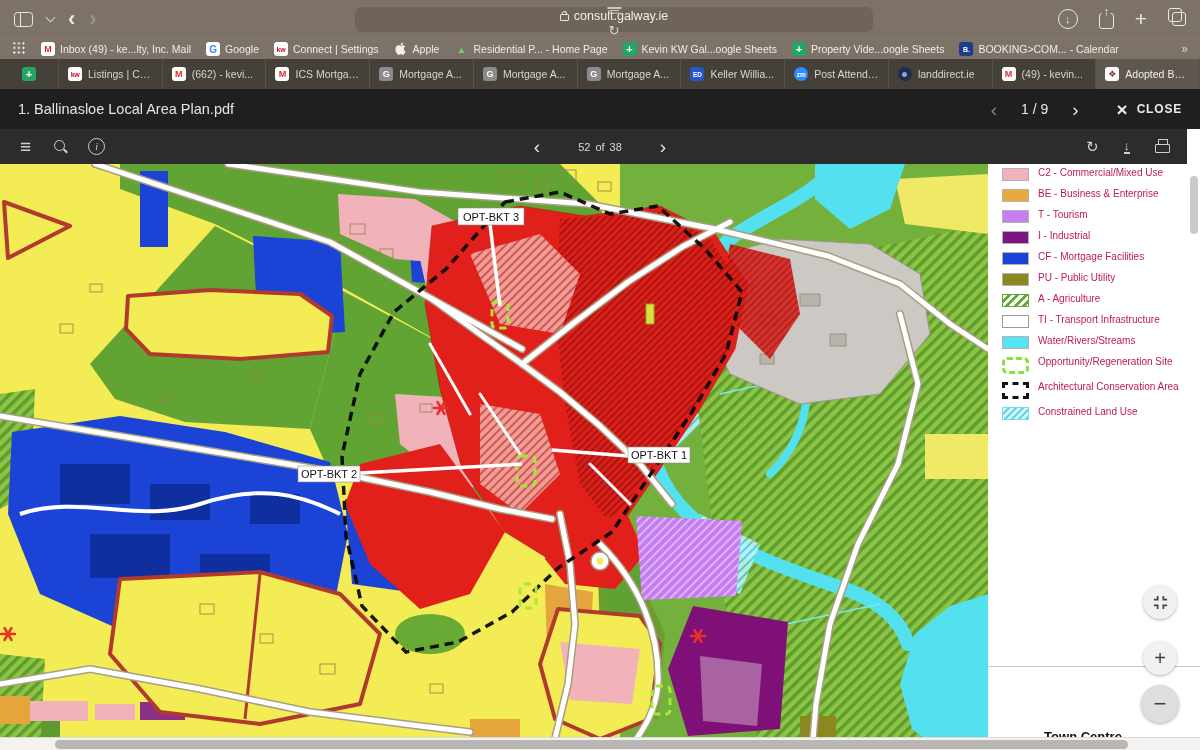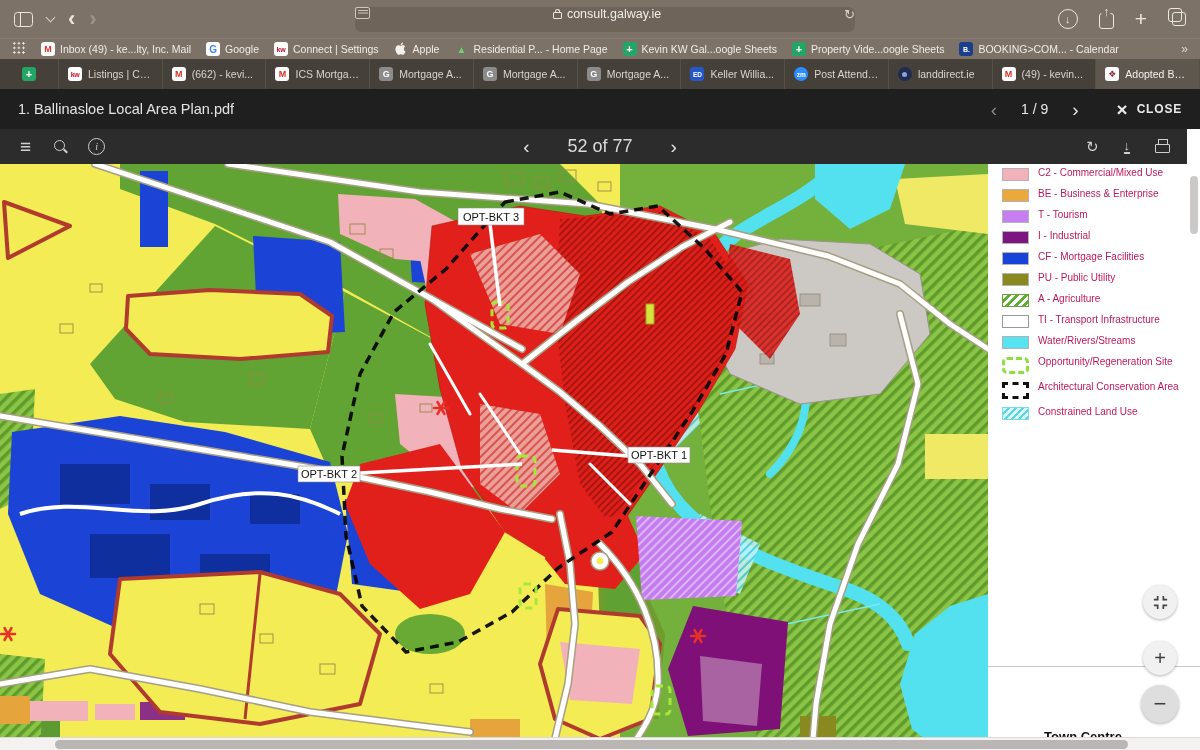--- a/index.html
+++ b/index.html
@@ -7,21 +7,21 @@
           font-family:"Liberation Sans","DejaVu Sans",sans-serif;-webkit-font-smoothing:antialiased;}
   
   .chrome{position:relative;height:38px;background:#7c7268;}
   .nav-left{position:absolute;left:14px;top:0;height:38px;display:flex;align-items:center;gap:14px;color:#ece7e1;}
   .sb{display:inline-block;width:17px;height:13px;border:1.6px solid #ece7e1;border-radius:3.5px;position:relative;}
   .sb span{position:absolute;left:4.5px;top:0;bottom:0;width:1.6px;background:#ece7e1;}
   .chs{display:inline-block;width:6px;height:6px;border-right:1.7px solid #d6d0c9;border-bottom:1.7px solid #d6d0c9;transform:rotate(45deg);margin-top:-4px;}
   .navarrow{font-size:22px;line-height:38px;font-weight:bold;}
   .navarrow.dim{color:#9d948a;}
   .urlbar{position:absolute;left:355px;top:7px;width:500px;height:25px;background:#6e6459;border-radius:7px;
-          display:flex;align-items:flex-start;padding:0 0;color:#f1eeea;font-size:12.5px;}
+          display:flex;align-items:center;padding:0 9px;color:#f1eeea;font-size:12.5px;flex-direction:column;}
   .reader{width:13px;height:10px;border:1.4px solid #cfc8c0;border-radius:2px;position:relative;}
   .reader:after{content:"";position:absolute;left:1.5px;right:1.5px;top:1.5px;height:1.2px;background:#cfc8c0;box-shadow:0 2.5px 0 #cfc8c0;}
   .url-center{flex:1;display:flex;justify-content:center;align-items:center;gap:5px;}
   .lk{display:inline-block;width:7px;height:5.5px;border:1.3px solid #e8e4df;border-radius:1px;position:relative;margin-top:3px;}
   .lk:before{content:"";position:absolute;left:0.8px;top:-4px;width:3.4px;height:3.5px;border:1.3px solid #e8e4df;border-bottom:none;border-radius:3px 3px 0 0;}
   .reload{font-size:13px;color:#d8d2cb;}
   .nav-right{position:absolute;right:14px;top:0;height:38px;display:flex;align-items:center;gap:21px;color:#ece7e1;}
   .dlc{display:inline-flex;width:18px;height:18px;border:1.5px solid #ece7e1;border-radius:50%;align-items:center;justify-content:center;font-size:11px;}
   .shr{display:inline-block;width:13px;height:14px;border:1.5px solid #ece7e1;border-radius:3px;position:relative;margin-top:3px;}
   .shr i{position:absolute;left:50%;top:-9px;transform:translateX(-50%);font-style:normal;font-size:12px;background:#7c7268;padding:0 1.5px;}
@@ -69,21 +69,21 @@
   .close-t{font-size:12px;font-weight:bold;letter-spacing:.8px;}
   
   .pdf-toolbar{position:relative;height:35px;background:#2c2c2c;color:#cfcfcf;}
   .pt-left{position:absolute;left:20px;top:0;height:35px;display:flex;align-items:center;gap:23px;}
   .burger{font-size:19px;line-height:1;}
   .mg{display:inline-block;width:9px;height:9px;border:1.8px solid #cfcfcf;border-radius:50%;position:relative;margin-top:-3px;}
   .mg:after{content:"";position:absolute;left:8px;top:9px;width:5px;height:1.8px;background:#cfcfcf;transform:rotate(45deg);}
   .inf{display:inline-flex;width:15px;height:15px;border:1.5px solid #cfcfcf;border-radius:50%;align-items:center;justify-content:center;
        font-size:10px;font-style:italic;font-family:"Liberation Serif",serif;}
   .pt-center{position:absolute;left:50%;top:0;transform:translateX(-50%);height:35px;display:flex;align-items:center;gap:38px;}
-  .pt-center .pgr{font-size:18px;color:#dadada;display:flex;gap:5px;}
+  .pt-center .pgr{font-size:11px;color:#dadada;display:flex;gap:5px;}
   .pt-right{position:absolute;right:30px;top:0;height:35px;display:flex;align-items:center;gap:25px;}
   .rot{font-size:15px;}
   .dl2{font-size:13px;border-bottom:2px solid #cfcfcf;padding-bottom:0px;line-height:1;}
   .pr{display:inline-block;position:relative;width:15px;height:12px;margin-top:2px;}
   .pr .pr-top{position:absolute;left:3px;top:-3px;width:8px;height:4px;border:1.4px solid #cfcfcf;border-bottom:none;}
   .pr .pr-body{position:absolute;left:0;top:2px;width:13px;height:7px;border:1.4px solid #cfcfcf;border-radius:1px;}
   .track-top{position:absolute;right:0;top:0;width:13px;height:35px;background:#fff;}
   
   .content{position:relative;height:587px;background:#fff;}
   .map{position:absolute;left:0;top:0;width:988px;height:587px;overflow:hidden;background:#f4ec55;}
@@ -273,21 +273,21 @@
     <div class="pt-left">
       <span class="burger">≡</span>
       <span class="mg"></span>
       <span class="inf">i</span>
     </div>
     <div class="pt-center">
       <span class="pg-chev">‹</span>
       <span class="pgr">
         <span>52</span>
         <span>of</span>
-        <span>77</span>
+        <span>38</span>
       </span>
       <span class="pg-chev">›</span>
     </div>
     <div class="pt-right">
       <span class="rot">↻</span>
       <span class="dl2">↓</span>
       <span class="pr">
           <span class="pr-top"></span>
           <span class="pr-body"></span>
         </span>

